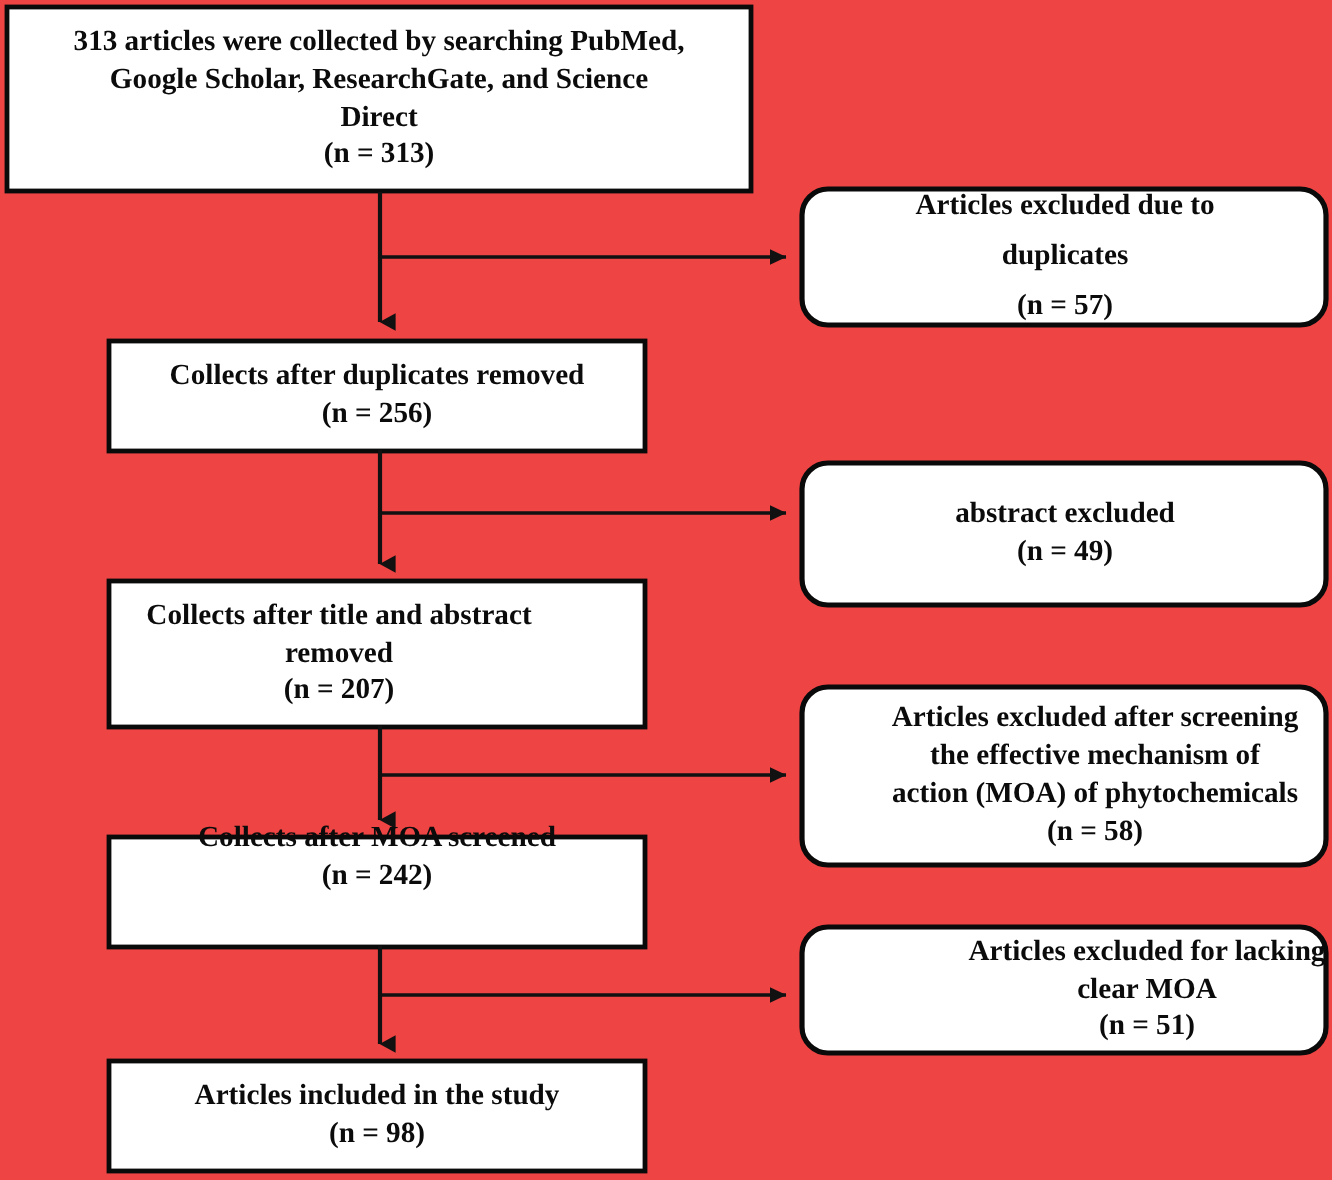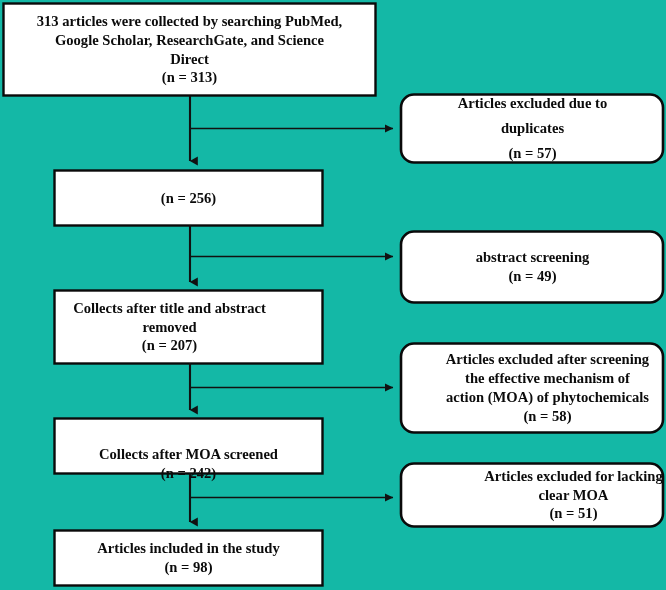--- a/index.html
+++ b/index.html
@@ -11,21 +11,21 @@
   body {
     width: 666px;
     height: 590px;
     overflow: hidden;
     font-family: "Liberation Serif", "DejaVu Serif", serif;
   }
   #flowchart-root {
     position: relative;
     width: 666px;
     height: 590px;
-    background: #14b8a6;
+    background: #ef4444;
   }
   svg#flow-svg {
     position: absolute;
     top: 0;
     left: 0;
     width: 666px;
     height: 590px;
     display: block;
   }
   .box-rect {
@@ -107,47 +107,48 @@
   </svg>
 
   <div class="box-text" style="left:3px; top:3px; width:373px; height:93px;">
     <span class="tline">313 articles were collected by searching PubMed,</span>
     <span class="tline">Google Scholar, ResearchGate, and Science</span>
     <span class="tline">Direct</span>
     <span class="tline">(n = 313)</span>
   </div>
 
   <div class="box-text" style="left:54px; top:170px; width:269px; height:56px;">
+    <span class="tline">Collects after duplicates removed</span>
     <span class="tline">(n = 256)</span>
   </div>
 
   <div class="box-text" style="left:54px; top:290px; width:231px; height:74px;">
     <span class="tline">Collects after title and abstract</span>
     <span class="tline">removed</span>
     <span class="tline">(n = 207)</span>
   </div>
 
-  <div class="box-text" style="left:54px; top:430px; width:269px; height:68px;">
+  <div class="box-text" style="left:54px; top:395px; width:269px; height:68px;">
     <span class="tline">Collects after MOA screened</span>
     <span class="tline">(n = 242)</span>
   </div>
 
   <div class="box-text" style="left:54px; top:530px; width:269px; height:56px;">
     <span class="tline">Articles included in the study</span>
     <span class="tline">(n = 98)</span>
   </div>
 
   <div class="box-text" style="left:401px; top:94px; width:263px; height:69px;justify-content:space-between;">
     <span class="tline">Articles excluded due to</span>
     <span class="tline">duplicates</span>
     <span class="tline">(n = 57)</span>
   </div>
 
   <div class="box-text" style="left:401px; top:231px; width:263px; height:72px;">
-    <span class="tline">abstract screening</span>
+    <span class="tline">abstract excluded</span>
     <span class="tline">(n = 49)</span>
   </div>
 
   <div class="box-text" style="left:416px; top:343px; width:263px; height:90px;">
     <span class="tline">Articles excluded after screening</span>
     <span class="tline">the effective mechanism of</span>
     <span class="tline">action (MOA) of phytochemicals</span>
     <span class="tline">(n = 58)</span>
   </div>
 

